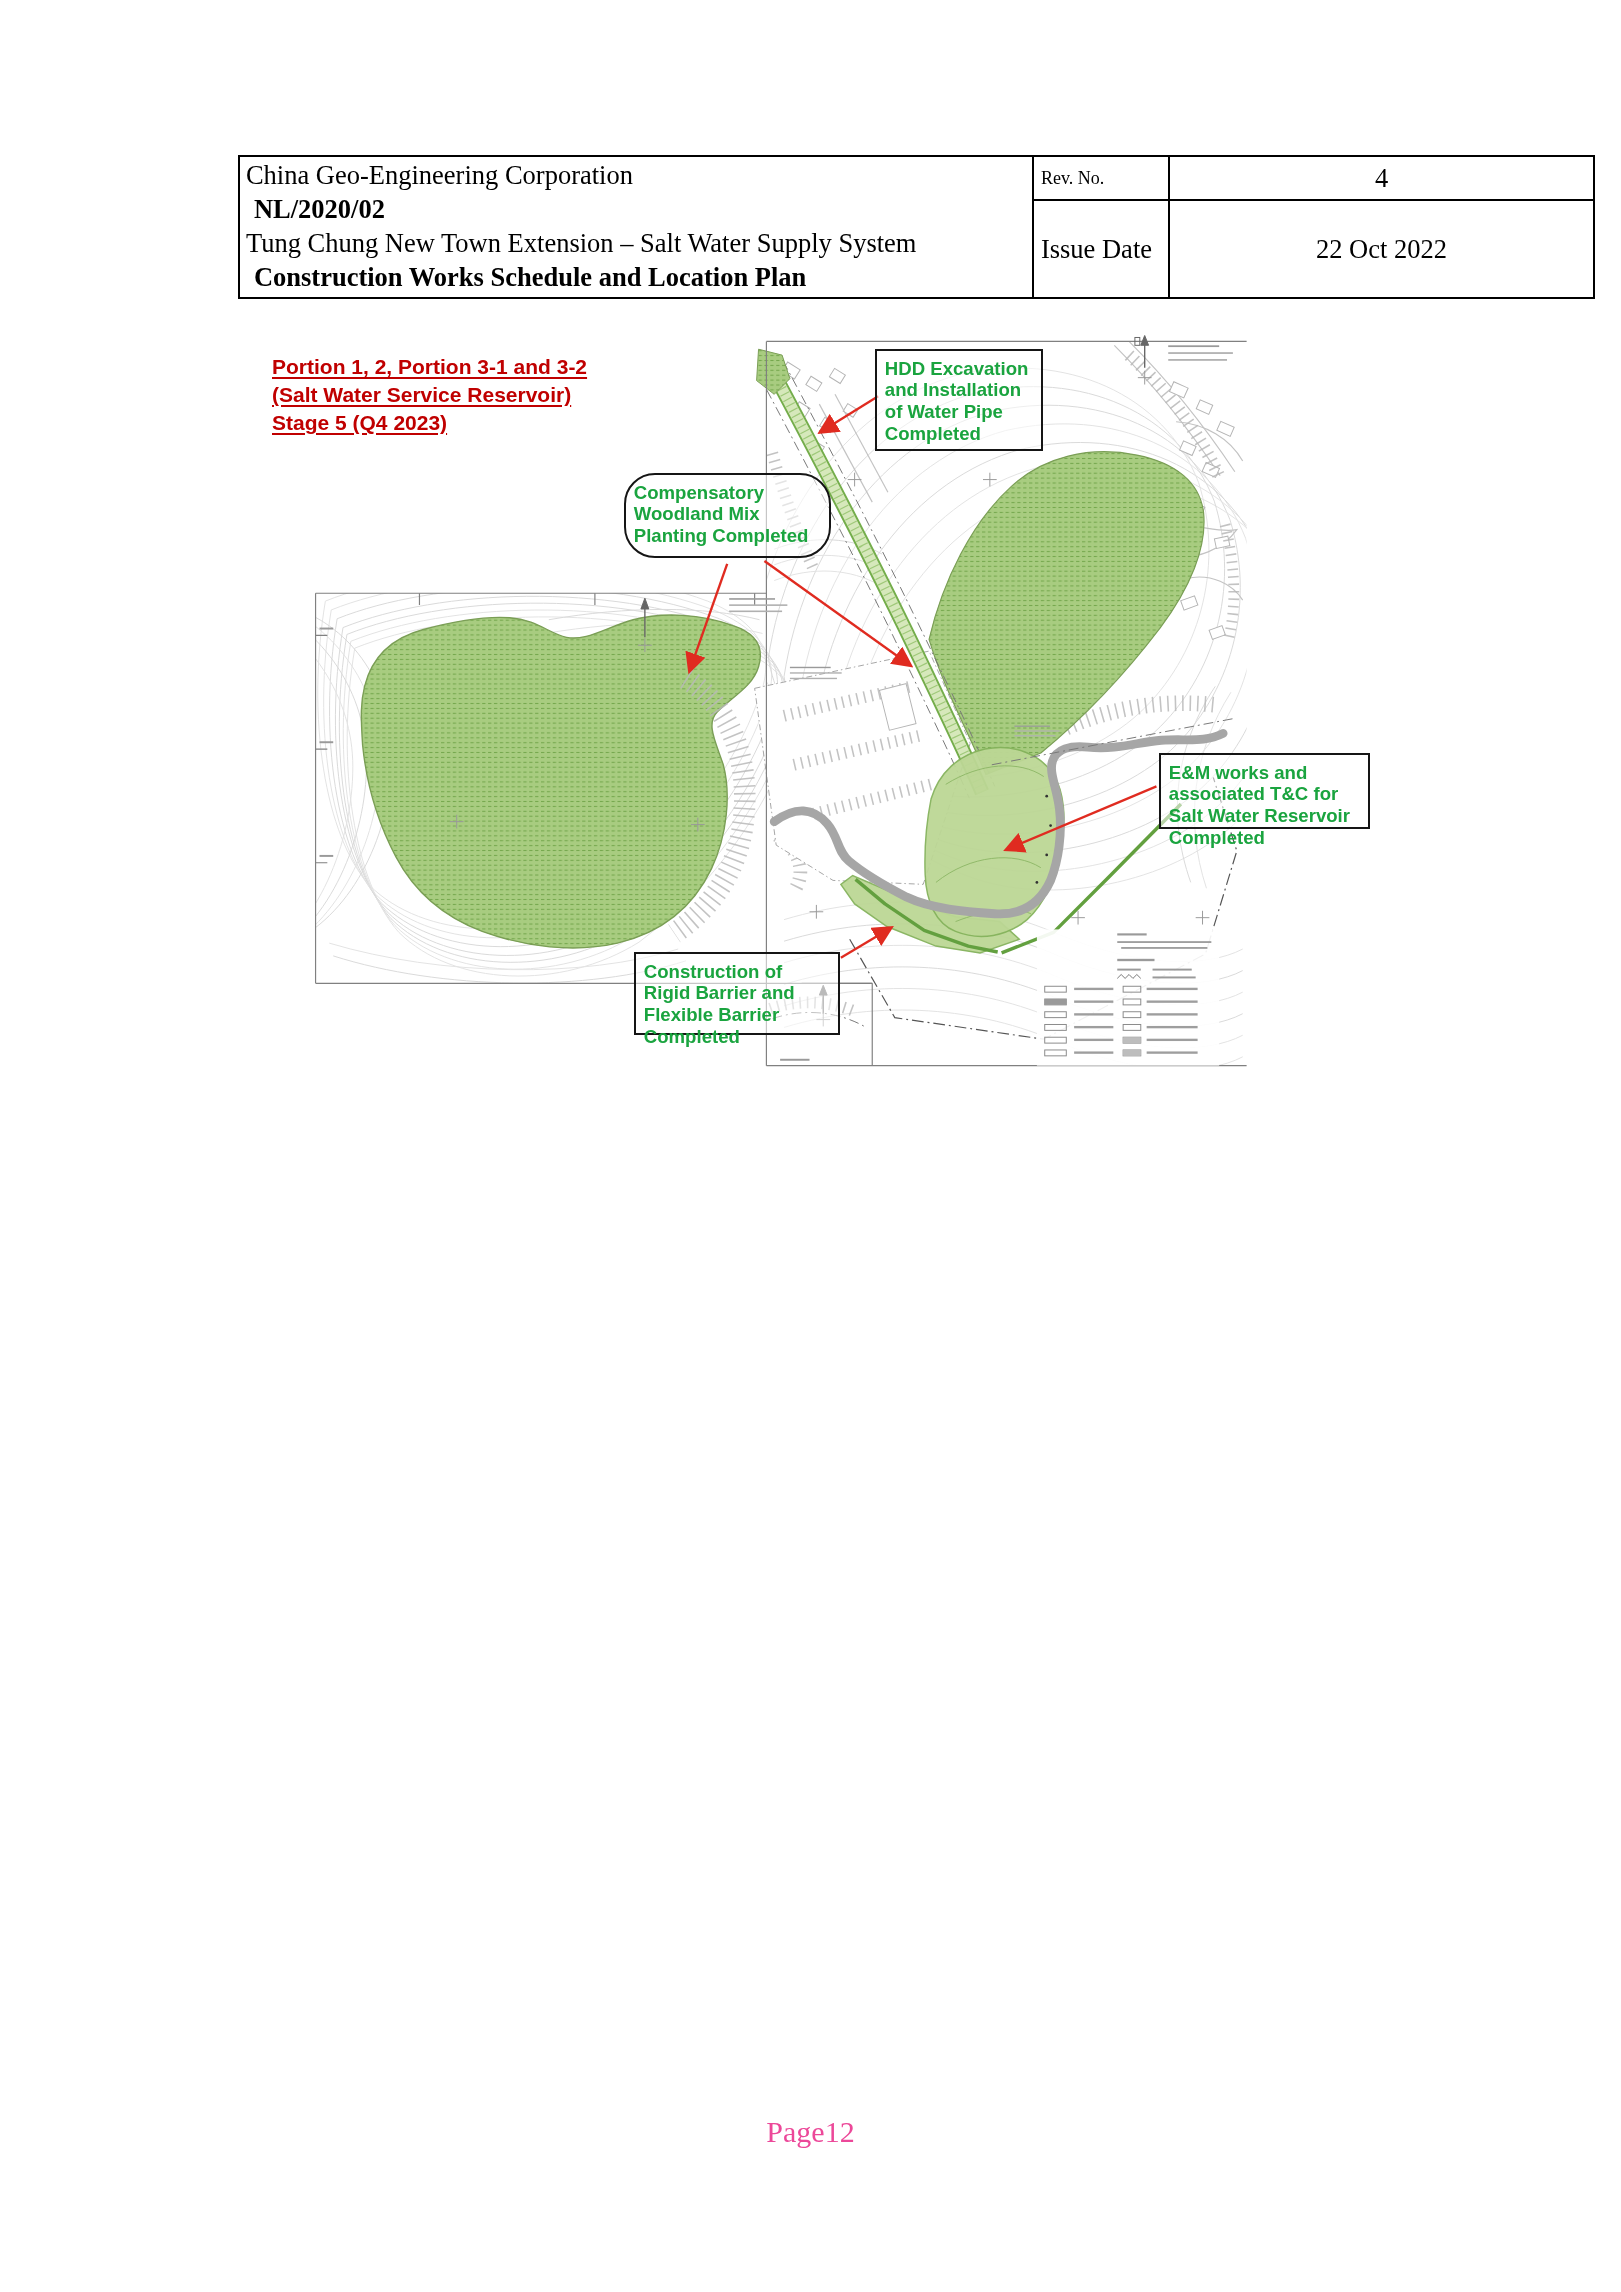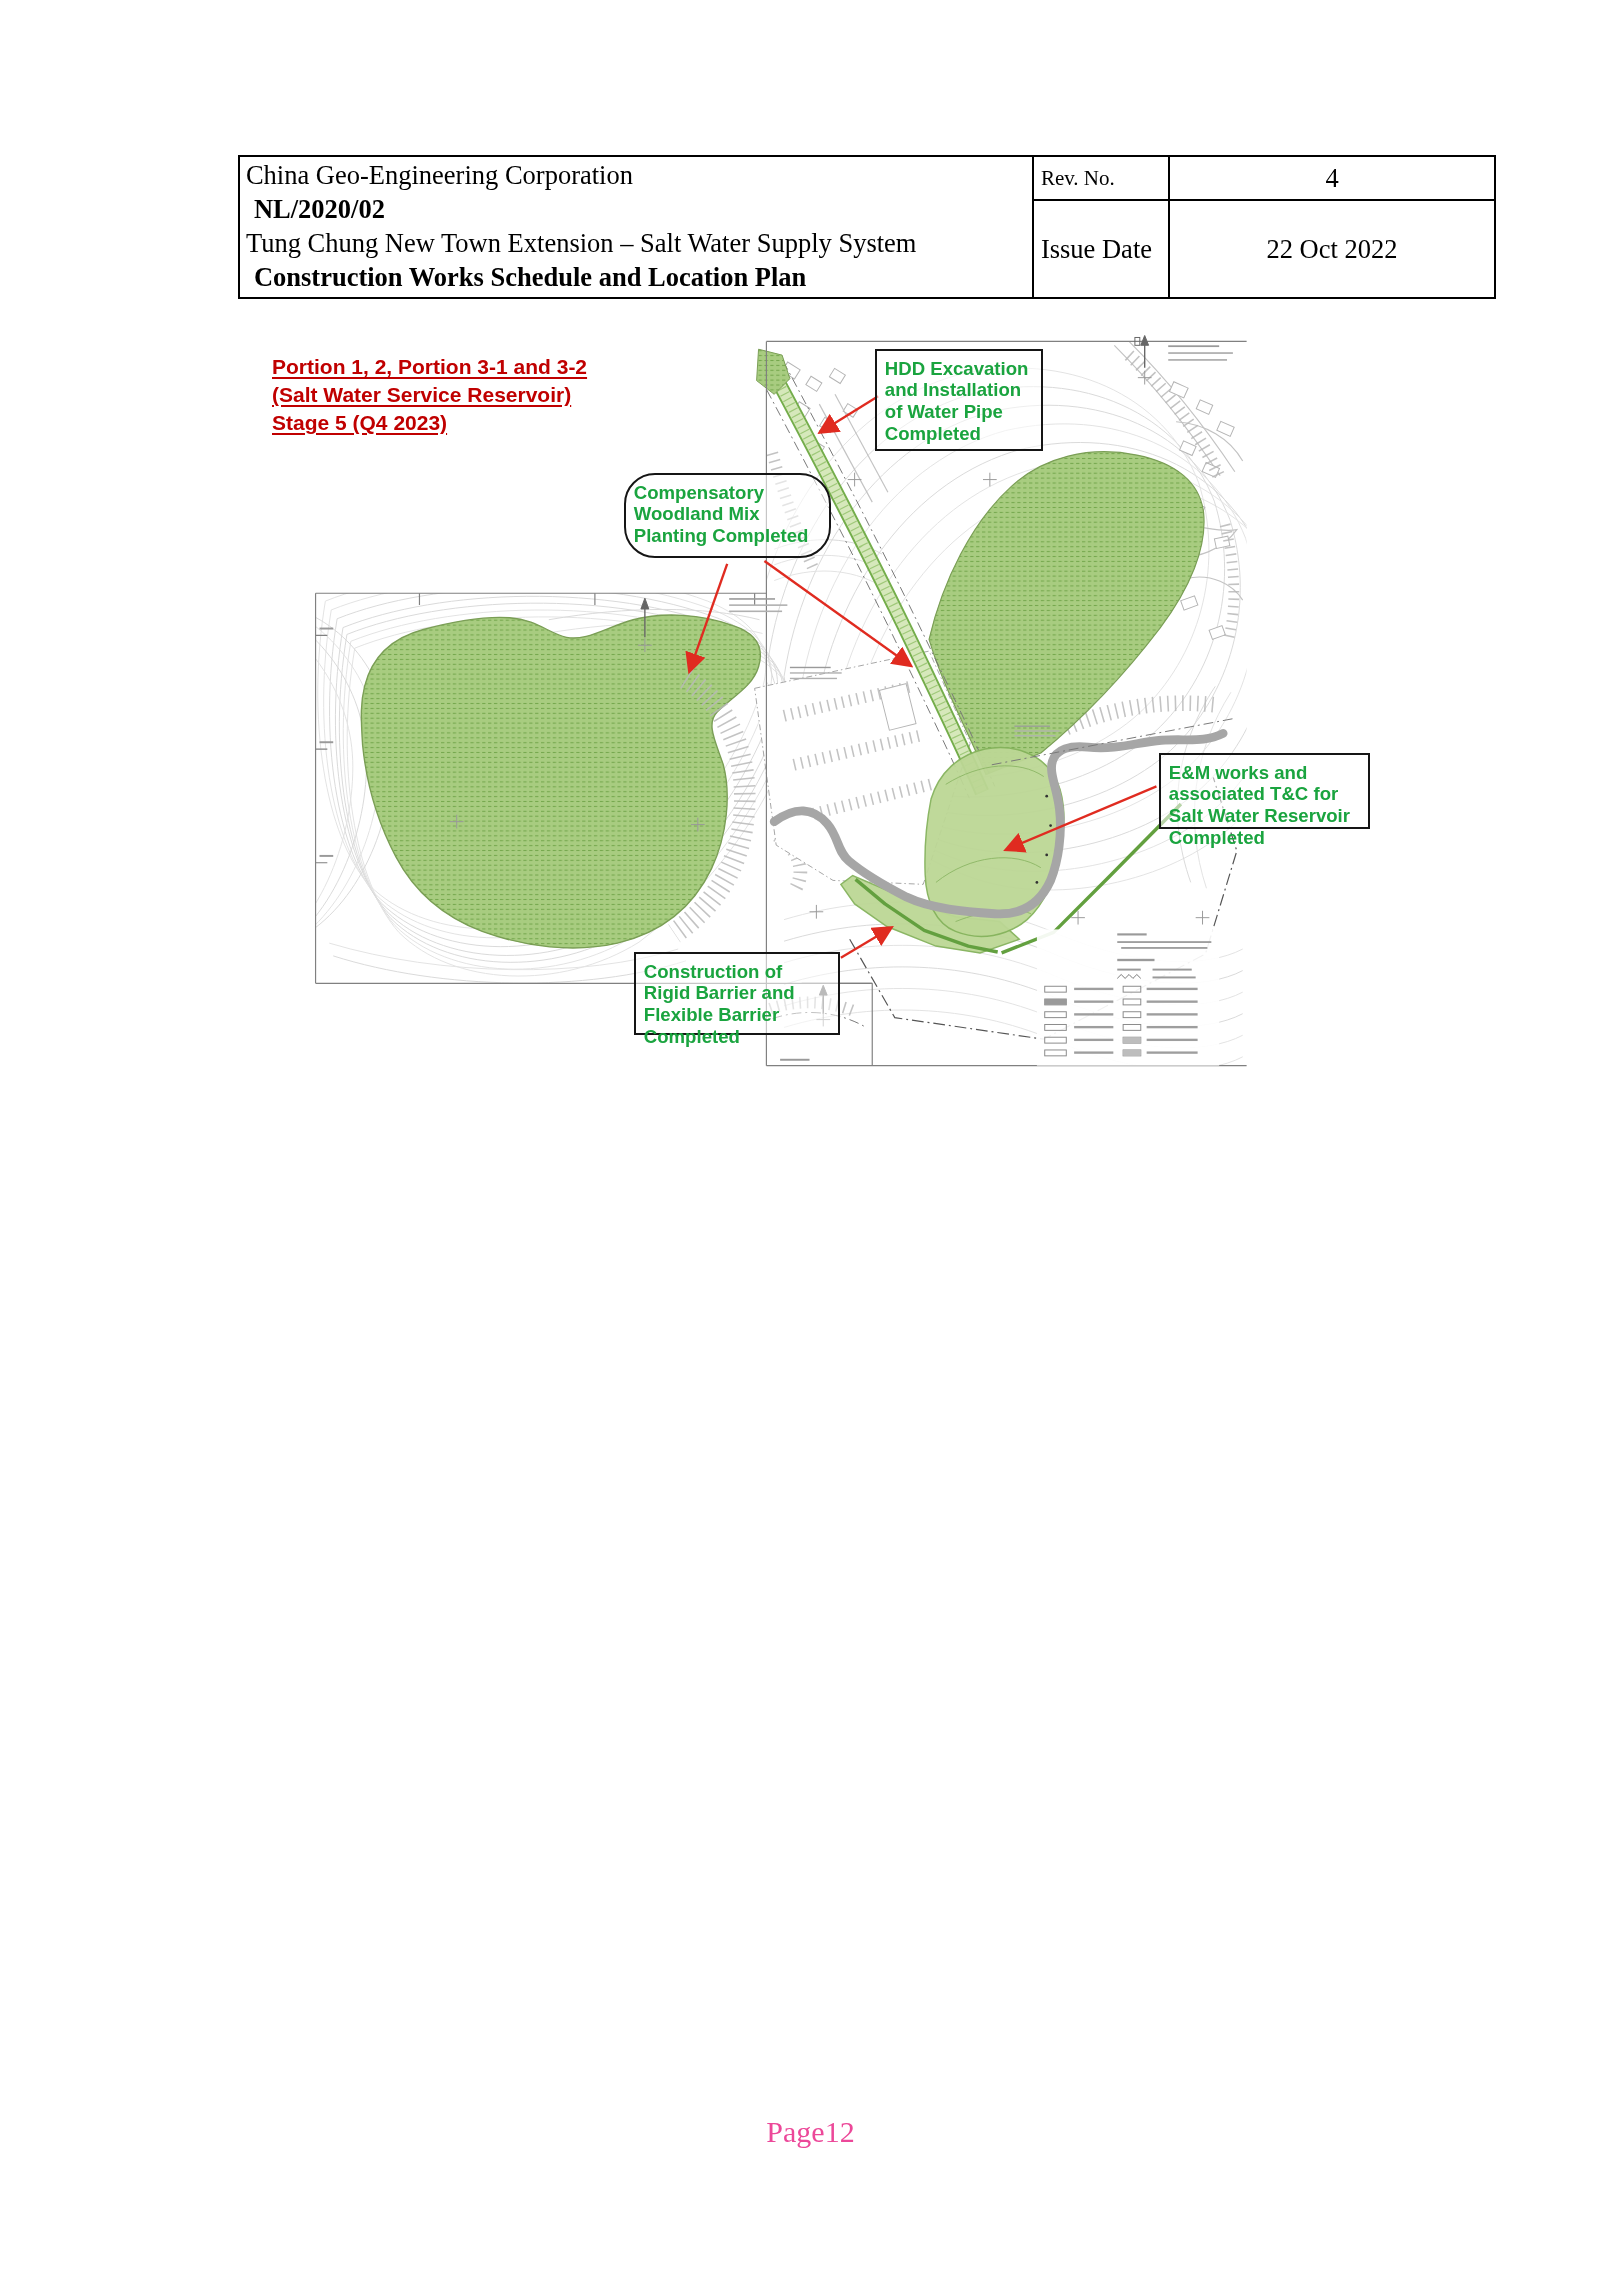--- a/index.html
+++ b/index.html
@@ -1,27 +1,27 @@
 <!DOCTYPE html>
 <html><head>
 <meta charset="utf-8">
 <style>
   html,body{margin:0;padding:0;background:#e8e8e8;}
   .page{position:relative;width:1621px;height:2293px;background:#ffffff;overflow:hidden;
         font-family:"Liberation Sans",sans-serif;}
   
-  .hdr{position:absolute;left:238px;top:155px;width:1258px;height:144px;
+  .hdr{position:absolute;left:238px;top:155px;width:1357px;height:144px;
        border:2.9px solid #000;box-sizing:border-box;display:grid;
        grid-template-columns:794px 136px 1fr;grid-template-rows:44px 1fr;
        font-family:"Liberation Serif",serif;color:#000;}
   .hdr .cellL{grid-row:1/3;grid-column:1;border-right:2px solid #000;
        padding:1px 0 0 5.9px;font-size:26.5px;line-height:34px;white-space:nowrap;overflow:hidden;}
   .hdr .cellL .b{font-weight:bold;margin-left:8px;}
   .hdr .revL{grid-row:1;grid-column:2;border-right:2px solid #000;border-bottom:2px solid #000;
-       font-size:21px;display:flex;align-items:center;padding-left:6.9px;}
+       font-size:18px;display:flex;align-items:center;padding-left:6.9px;}
   .hdr .revV{grid-row:1;grid-column:3;border-bottom:2px solid #000;font-size:26.5px;
        display:flex;align-items:center;justify-content:center;}
   .hdr .issL{grid-row:2;grid-column:2;border-right:2px solid #000;font-size:26.5px;
        display:flex;align-items:center;padding-left:6.9px;}
   .hdr .issV{grid-row:2;grid-column:3;font-size:26.5px;display:flex;align-items:center;justify-content:center;}
   
   .stage{position:absolute;left:272px;top:353px;width:333px;color:#c00000;
          font-size:21px;font-weight:bold;line-height:28px;}
   .stage div{text-decoration:underline;text-decoration-thickness:2px;text-underline-offset:2.9px;}
   

